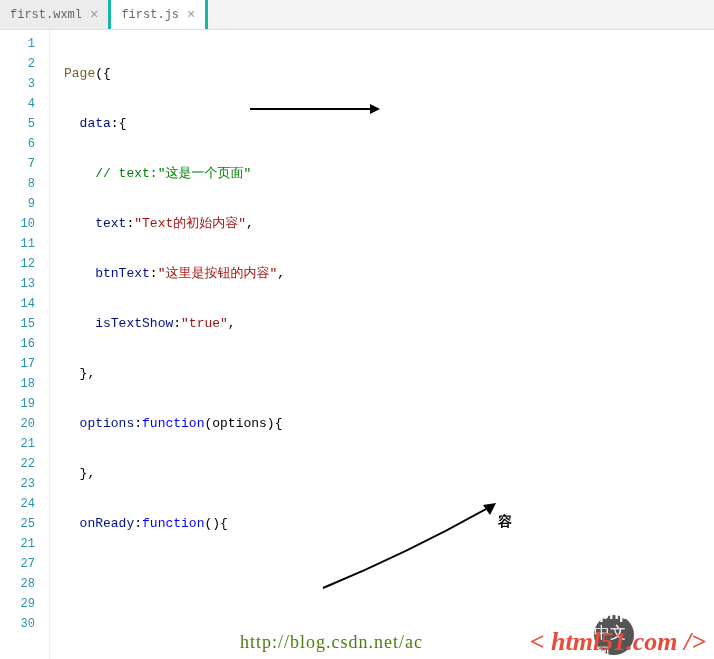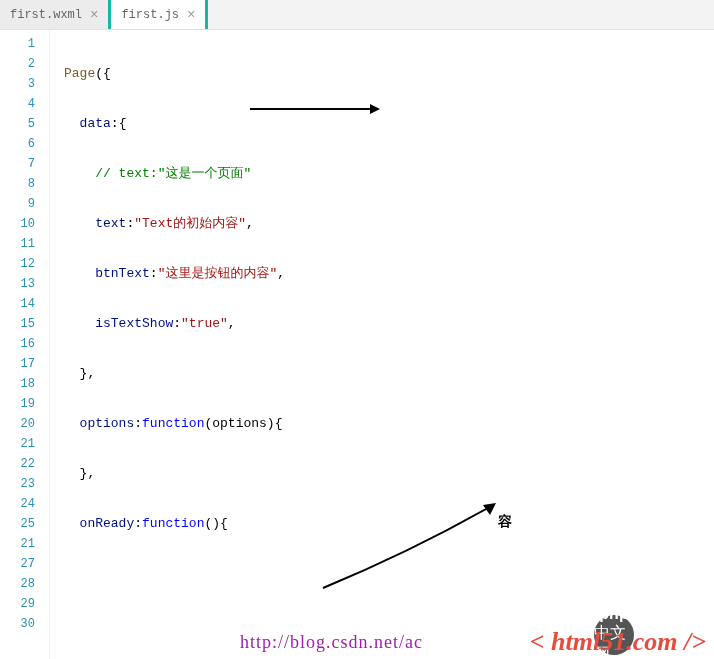--- a/index.html
+++ b/index.html
@@ -84,21 +84,21 @@
       font-family: Arial, sans-serif;
     }
     .arrow {
       position: absolute;
       pointer-events: none;
     }
     .watermark {
       position: absolute;
       bottom: 6px;
       left: 240px;
-      color: #a21caf;
+      color: #4d7c0f;
       font-family: 'Times New Roman', serif;
       font-size: 18px;
       letter-spacing: 1px;
     }
     .logo {
       position: absolute;
       bottom: 2px;
       right: 8px;
       color: #e74c3c;
       font-family: Georgia, serif;

